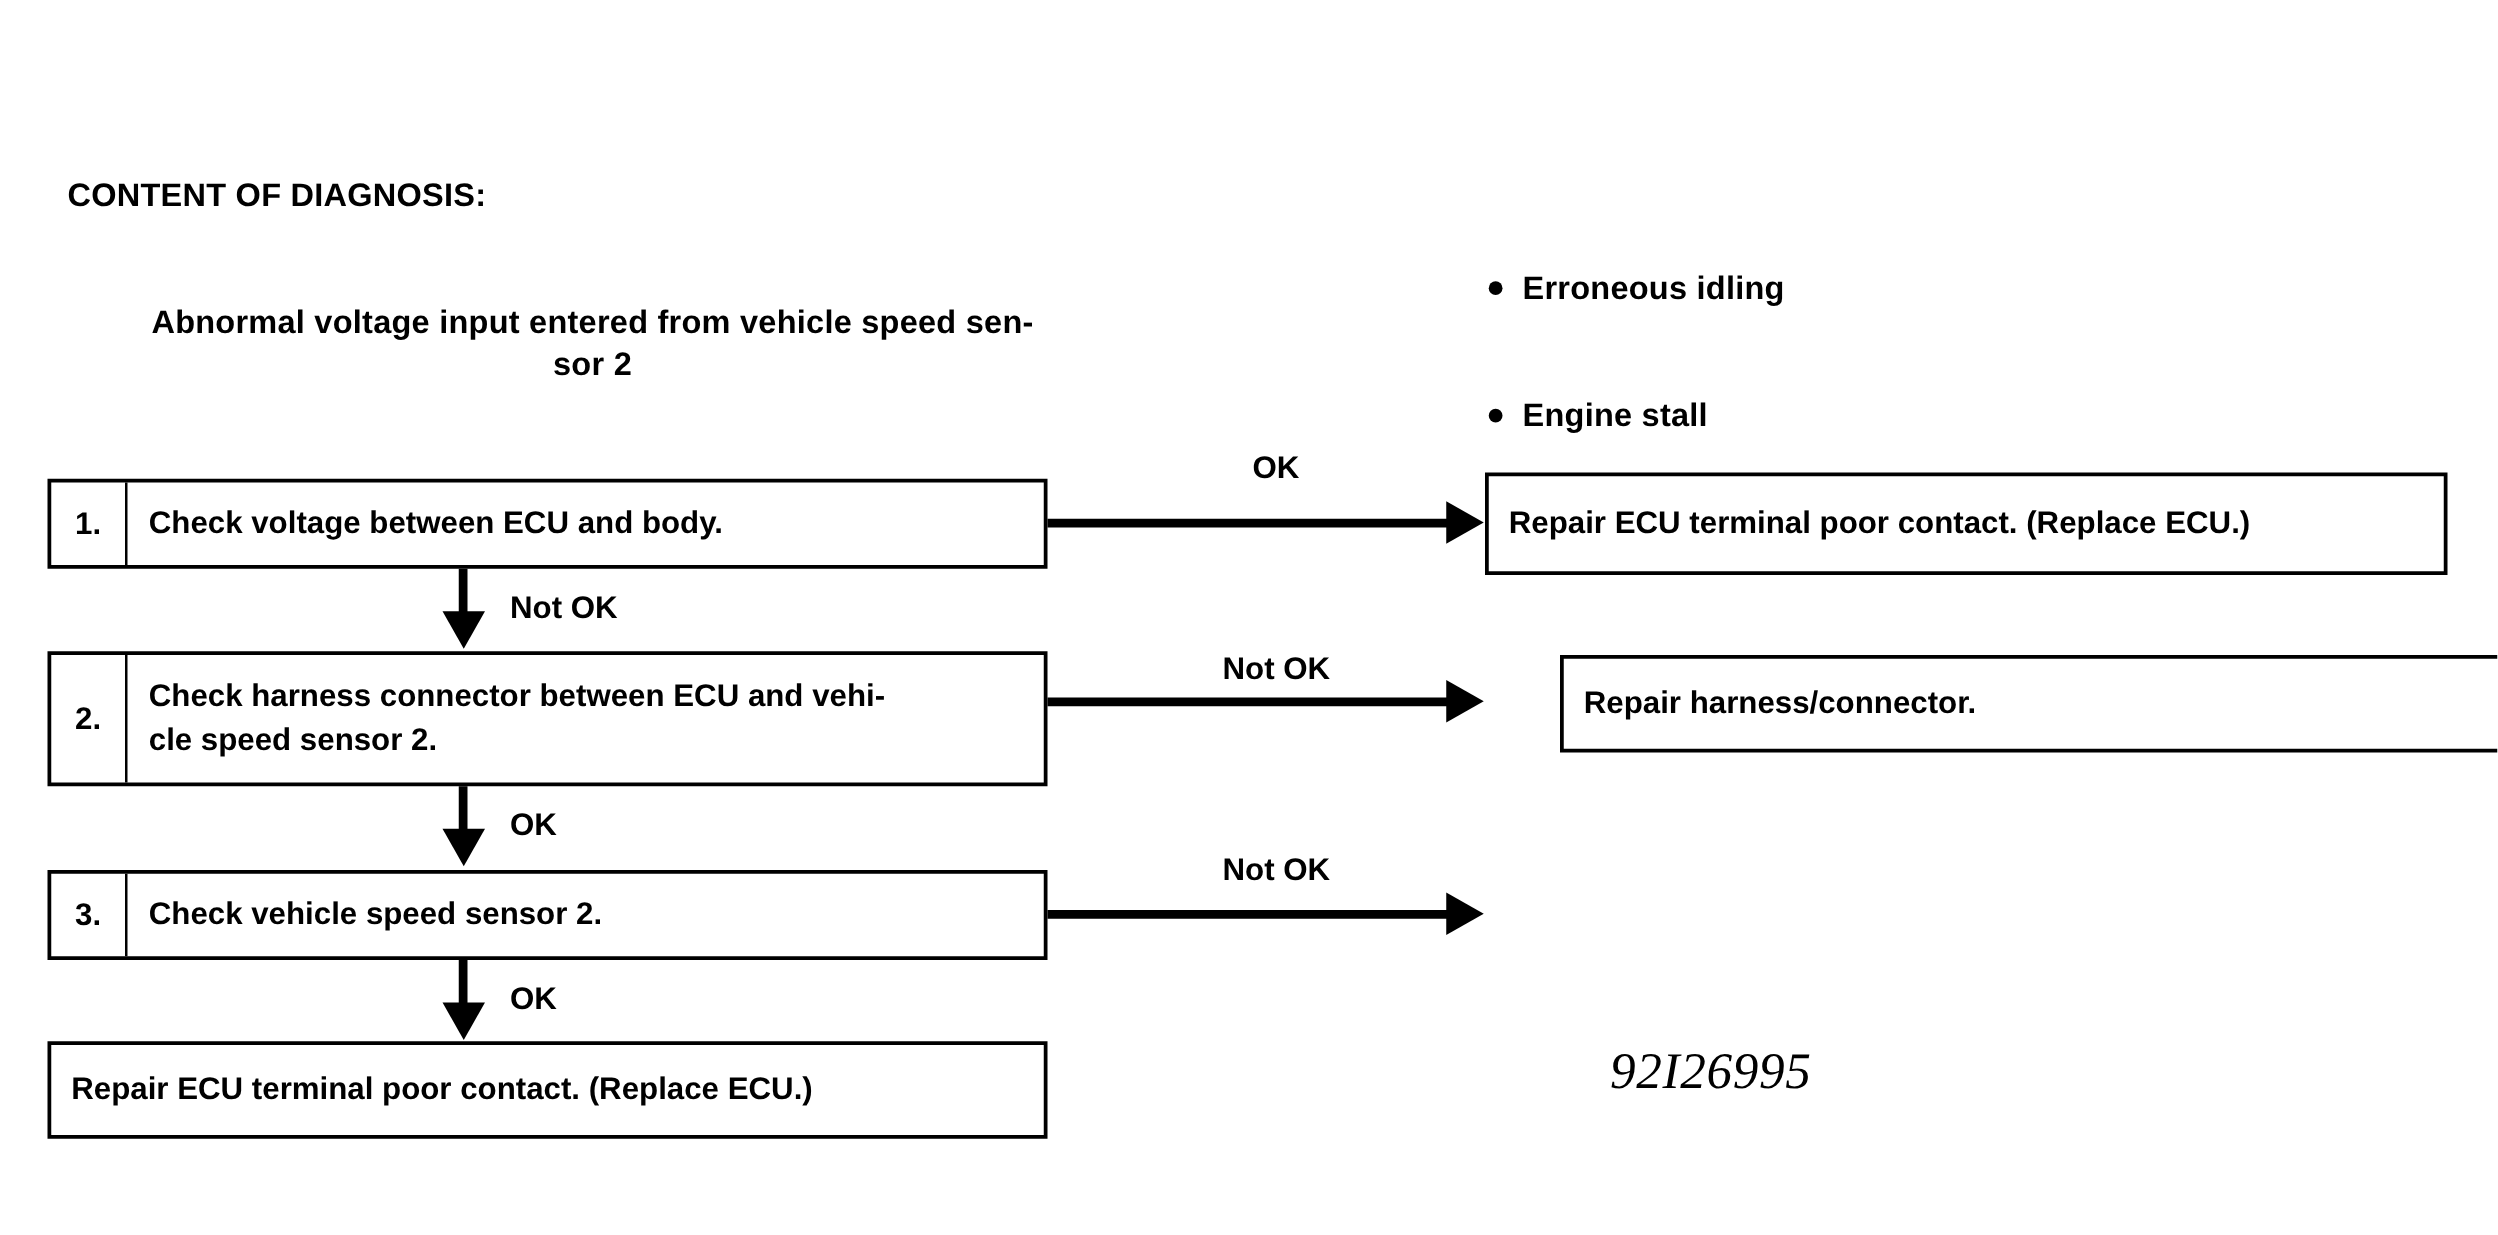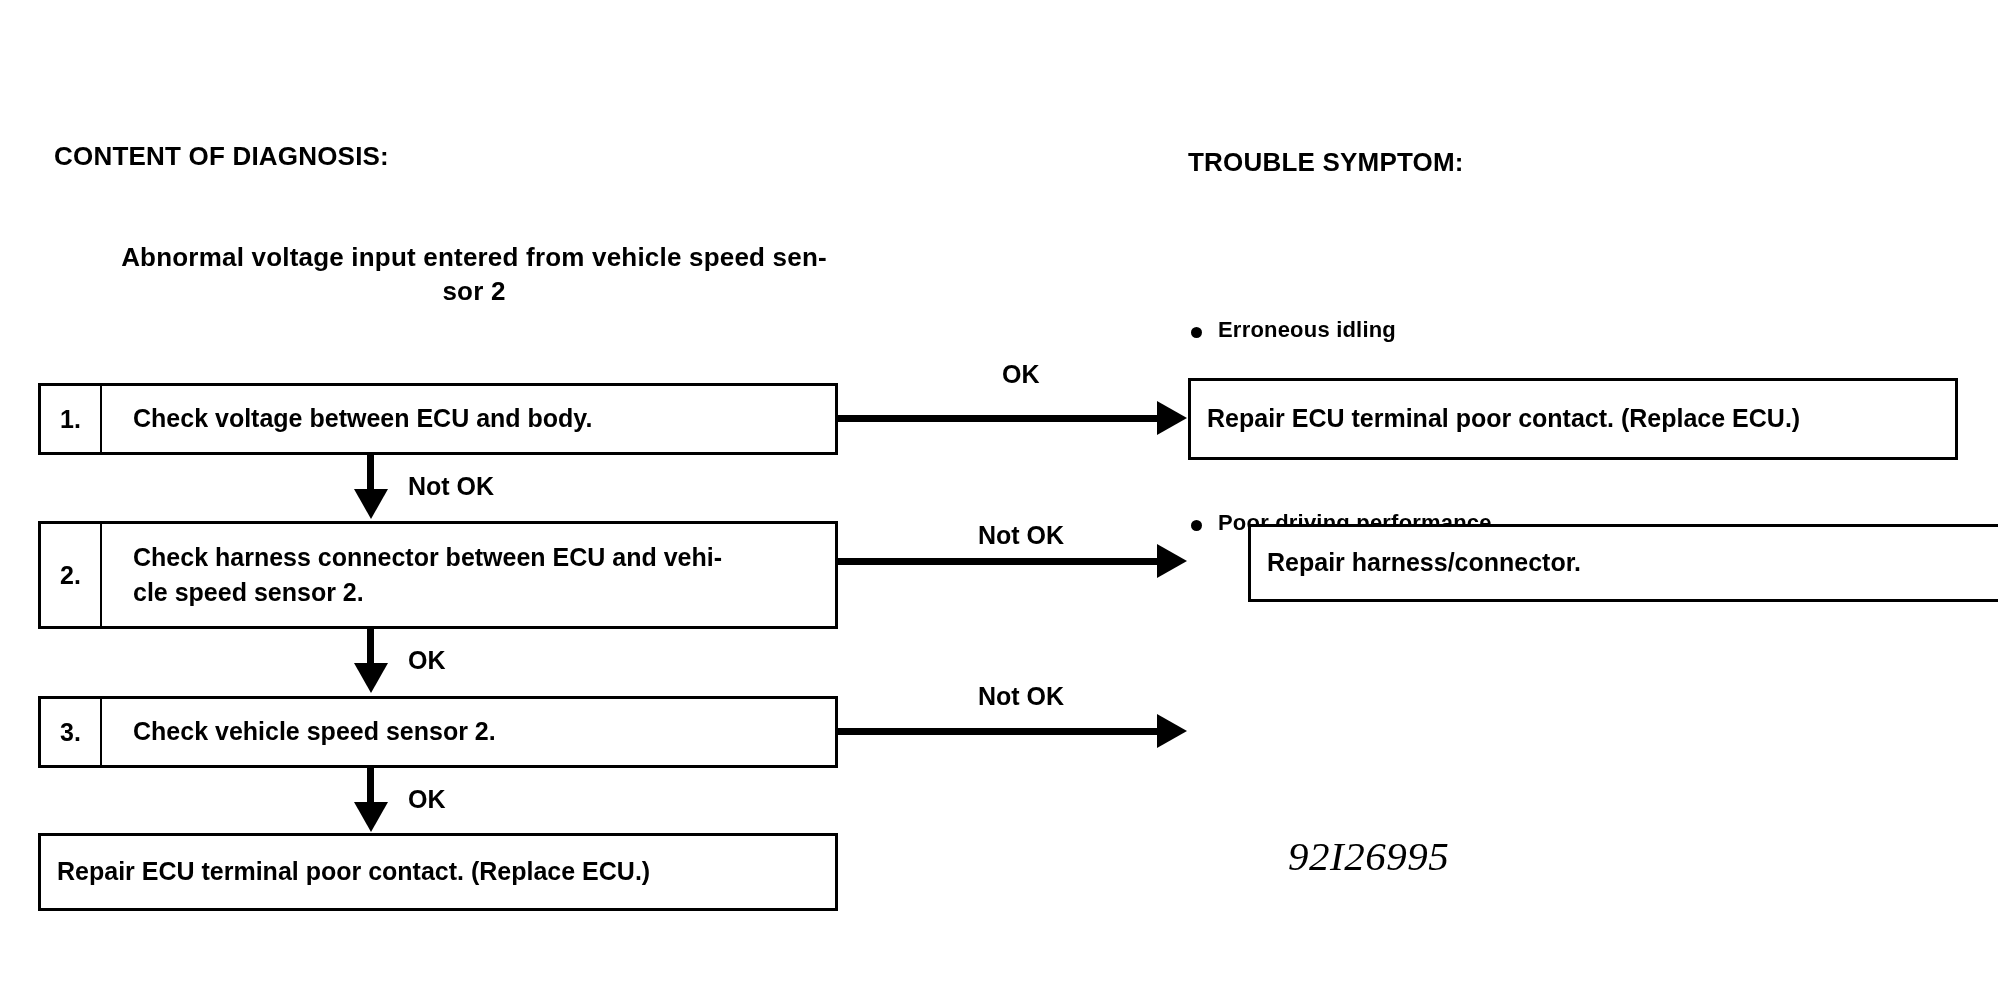--- a/index.html
+++ b/index.html
@@ -50,21 +50,21 @@
   }
   .sym-list {
     list-style: none;
     margin: 0;
     padding: 0;
   }
   .sym-list li {
     position: relative;
     padding-left: 30px;
     font-weight: 700;
-    font-size: 22px;
+    font-size: 26px;
     line-height: 1.33;
   }
   .sym-list li::before {
     content: "";
     position: absolute;
     left: 3px;
     top: 12px;
     width: 11px;
     height: 11px;
     border-radius: 50%;
@@ -92,21 +92,21 @@
     font-weight: 700;
   }
   .box-text {
     flex: 1 1 auto;
     padding: 0 16px;
     font-size: 25px;
     font-weight: 700;
     line-height: 1.42;
     white-space: pre-wrap;
   }
-  .box-text.pad-left { padding-left: 31px; }
+  .box-text.pad-left { padding-left: 17px; }
 
   
   .h-line {
     position: absolute;
     height: 7px;
     background: #000000;
   }
   .v-line {
     position: absolute;
     width: 7px;
@@ -153,21 +153,20 @@
 
 <div id="page">
 
   <div class="hdr" id="content-of-diagnosis">
     <span class="hdr-title">CONTENT OF DIAGNOSIS:</span>
     <span class="hdr-body">Abnormal voltage input entered from vehicle speed sen-
 sor 2</span>
   </div>
 
   <div class="hdr" id="trouble-symptom">
-    <span class="hdr-title">TROUBLE SYMPTOM:</span>
     <ul class="sym-list">
       <li>Erroneous idling</li>
       <li>Engine stall</li>
       <li>Poor driving performance</li>
     </ul>
   </div>
 
   <div class="box" style="left:38px; top:383px; width:800px; height:72px;">
     <div class="box-num">1.</div>
     <div class="box-text pad-left">Check voltage between ECU and body.</div>

